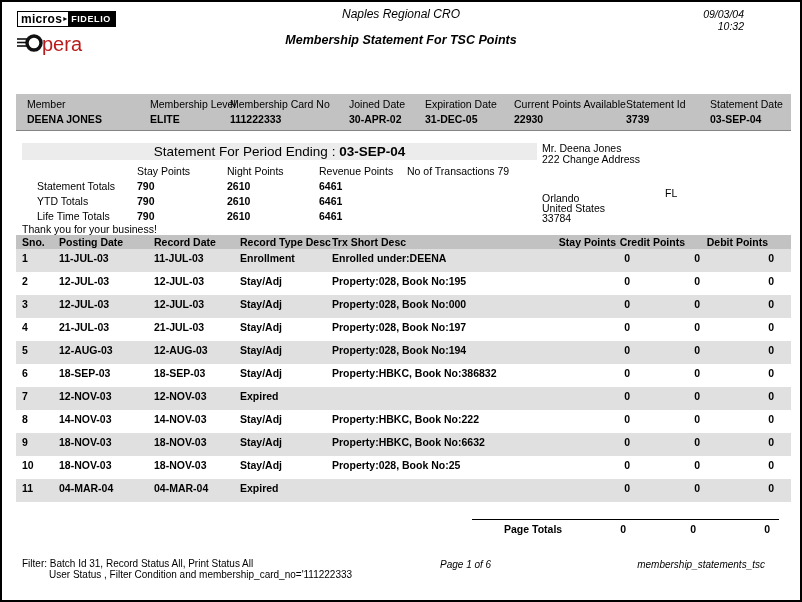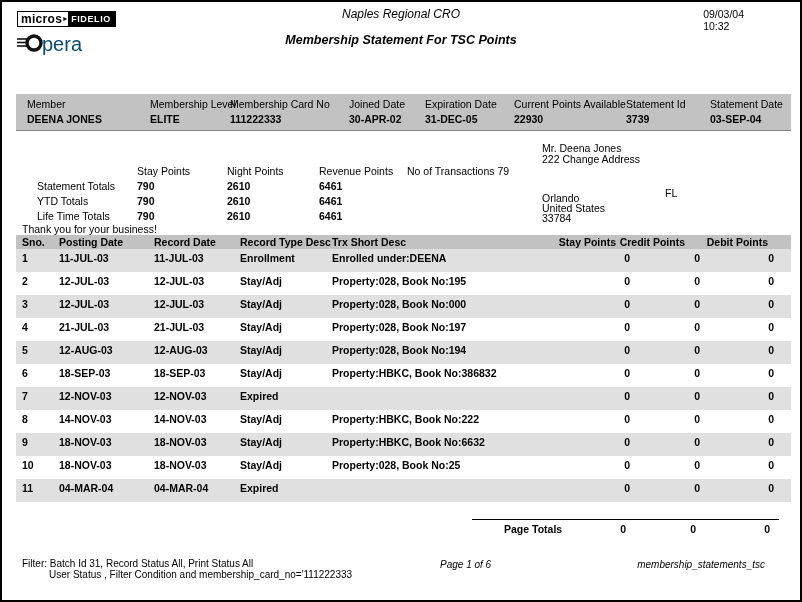--- a/index.html
+++ b/index.html
@@ -8,24 +8,24 @@
     background:#fff;border:2px solid #000;overflow:hidden;
     font-family:"Liberation Sans",sans-serif;color:#000;font-size:10.5px;padding-left:33px;
   }
 
   
   .logo-box{position:absolute;left:15px;top:9px;display:inline-flex;align-items:stretch;border:1px solid #000;background:#fff;}
   .logo-micros{background:#fff;color:#000;font-weight:bold;font-size:12px;padding:0 0 0 3px;letter-spacing:.3px;line-height:14px;}
   .logo-arrow{background:#fff;color:#000;font-size:8px;line-height:14px;padding:0 1px;}
   .logo-fidelio{background:#000;color:#fff;font-weight:bold;font-size:9px;letter-spacing:.6px;line-height:14px;padding:0 4px 0 3px;}
   .opera{position:absolute;left:15px;top:29px;display:flex;align-items:center;}
-  .opera-text{font-size:20px;letter-spacing:0;margin-left:-3px;color:#0c4a6e;}
+  .opera-text{font-size:20px;letter-spacing:0;margin-left:-3px;color:#b91c1c;}
   .hdr-title1{position:absolute;left:0;right:0;top:5px;text-align:center;font-style:italic;font-size:12px;}
   .hdr-title2{position:absolute;left:0;right:0;top:31px;text-align:center;font-style:italic;font-weight:bold;font-size:12.5px;}
-  .hdr-datetime{position:absolute;right:56px;top:6px;text-align:left;font-size:10.5px;line-height:12px;}
+  .hdr-datetime{position:absolute;right:56px;top:6px;text-align:right;font-style:italic;font-size:10.5px;line-height:12px;}
 
   
   .member-band{position:absolute;left:14px;top:92px;width:775px;height:36px;background:#c2c2c2;border-bottom:1px solid #848484;}
   .mcol{position:absolute;top:0;height:36px;}
   .mcol .lbl{position:absolute;top:4px;left:0;white-space:nowrap;font-size:10.5px;}
   .mcol .val{position:absolute;top:19px;left:0;white-space:nowrap;font-weight:bold;font-size:10.5px;}
   .mcol-0{left:11px}.mcol-1{left:134px}.mcol-2{left:214px}.mcol-3{left:333px}
   .mcol-4{left:409px}.mcol-5{left:498px}.mcol-6{left:610px}.mcol-7{left:694px}
 
   
@@ -125,20 +125,24 @@
       <div class="mcol mcol-6">
       <span class="lbl">Statement Id</span>
       <span class="val">3739</span>
     </div>
       <div class="mcol mcol-7">
       <span class="lbl">Statement Date</span>
       <span class="val">03-SEP-04</span>
     </div>
     </div>
 
+  <div class="period-strip">
+    <span>Statement For Period Ending :</span>
+    <b>03-SEP-04</b>
+  </div>
 
   <div class="addr1">
     <div>Mr. Deena Jones</div>
     <div>222 Change Address</div>
   </div>
   <div class="addr2">
     <div>Orlando</div>
     <div>United States</div>
     <div>33784</div>
   </div>

